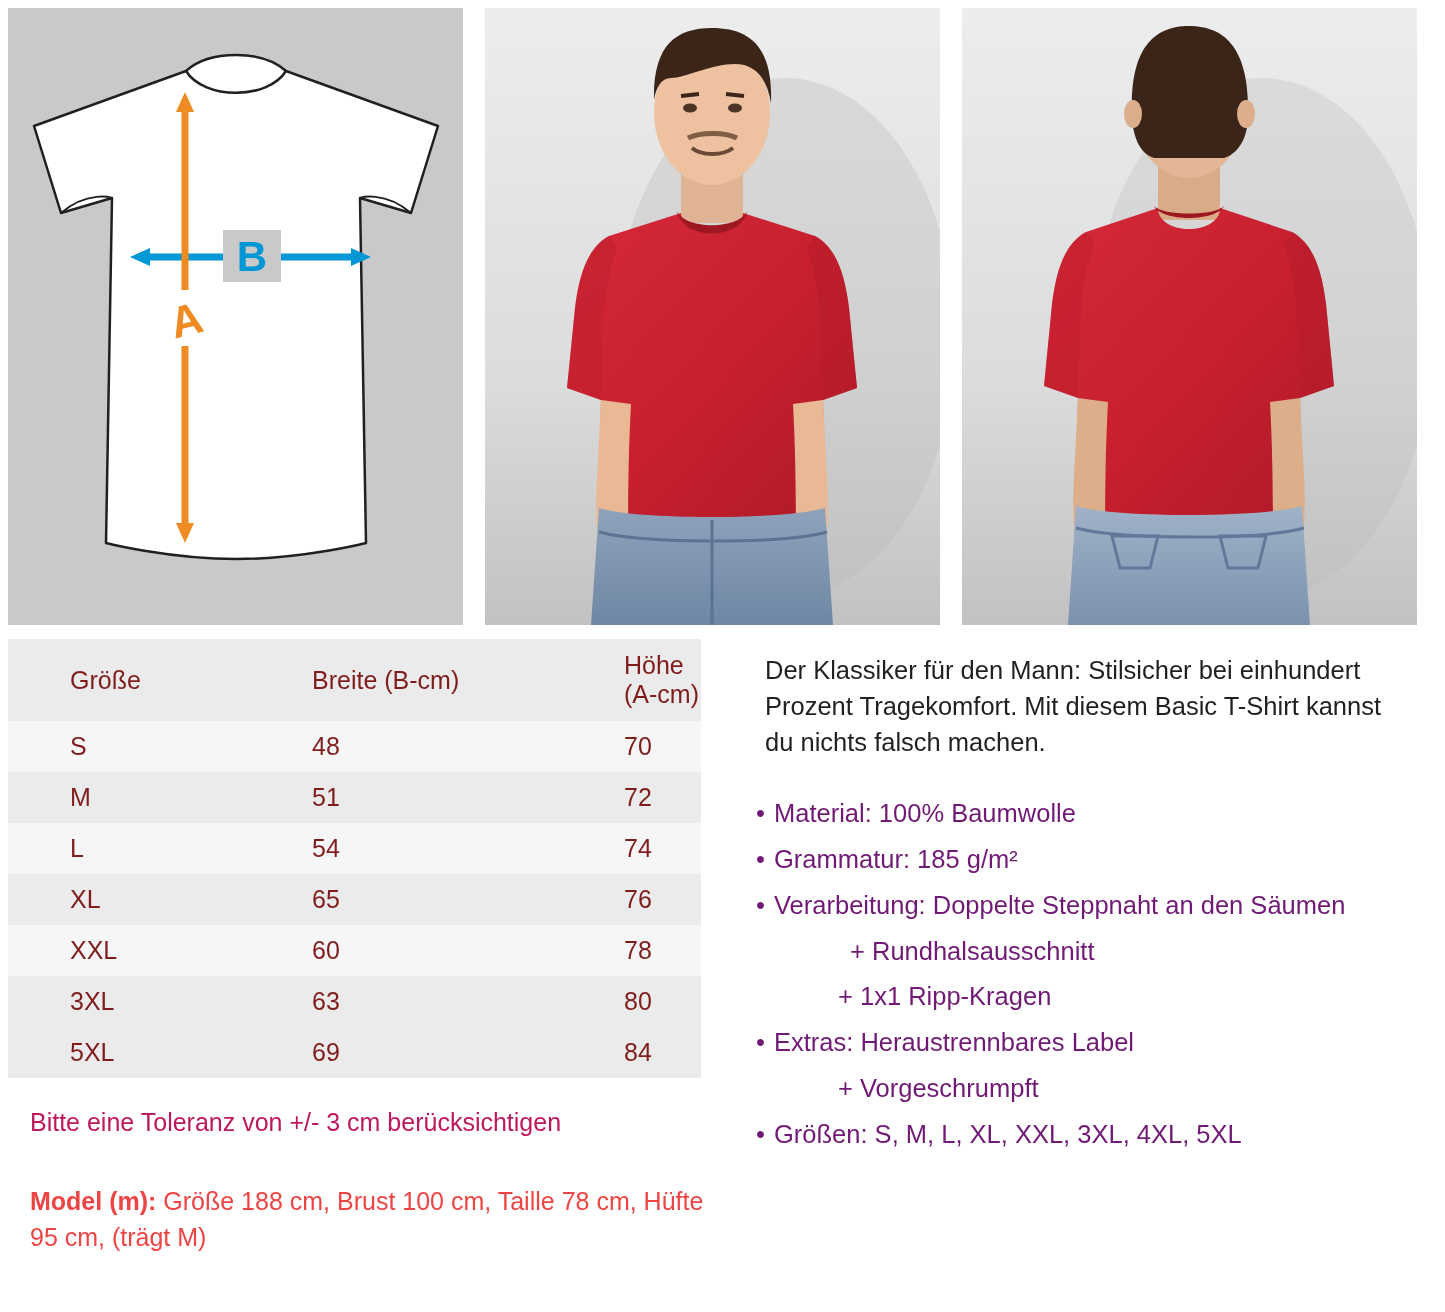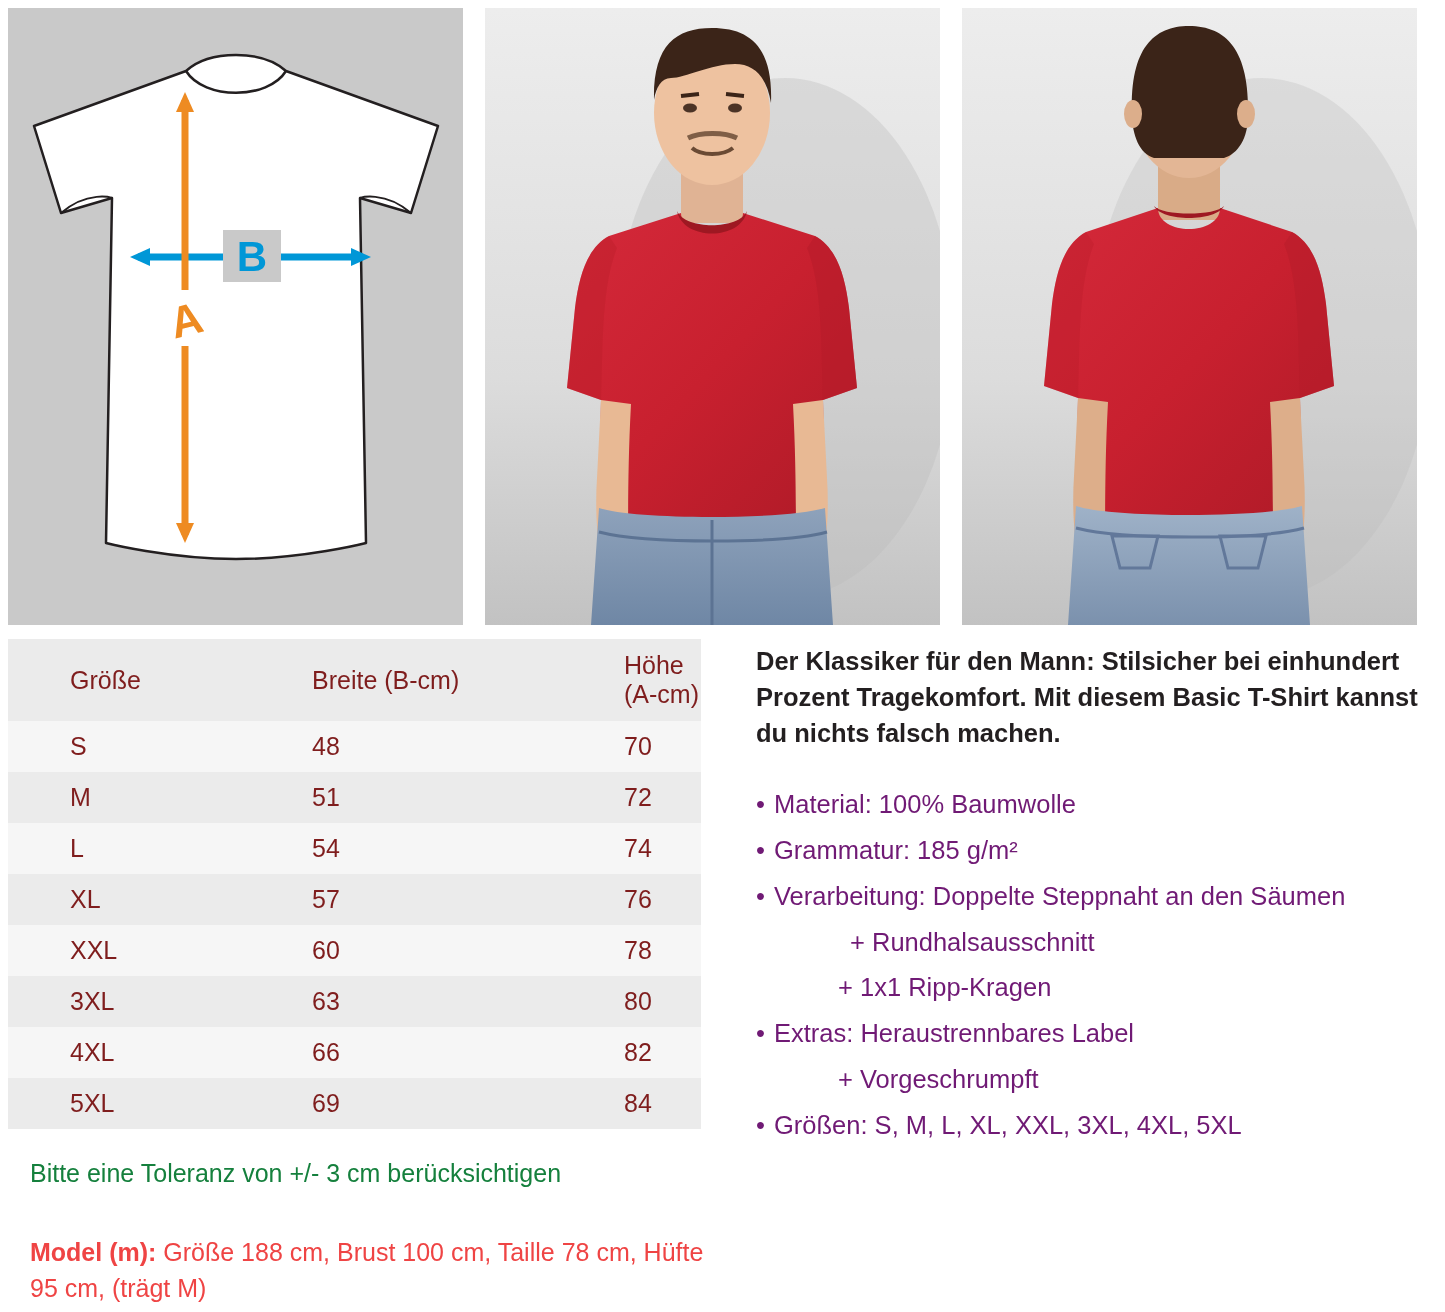--- a/index.html
+++ b/index.html
@@ -70,38 +70,37 @@
   table.size-table td {
     padding: 11px 0 11px 62px;
   }
   table.size-table tr.odd td { background: #ebebeb; }
   table.size-table tr.even td { background: #f6f6f6; }
   table.size-table th:nth-child(1), table.size-table td:nth-child(1) { width: 180px; }
   table.size-table th:nth-child(2), table.size-table td:nth-child(2) { width: 250px; }
 
   .tolerance {
     font-size: 25px;
-    color: #15803d;
+    color: #be185d;
     margin: 30px 0 0 22px;
   }
   .model-line {
     font-size: 25px;
     color: #ef4444;
     margin: 46px 0 0 22px;
     line-height: 1.45;
     max-width: 700px;
   }
   .model-line b { font-weight: bold; }
 
   .desc {
     font-size: 25.5px;
     line-height: 1.42;
     color: #231f20;
-    margin: 4px;
-    font-weight: bold;
+    margin: 13px;
   }
   ul.features {
     list-style: none;
     margin: 34px 0 0 0;
     padding: 0;
     font-size: 25.5px;
     line-height: 1.45;
     color: #701a75;
   }
   ul.features li {
@@ -303,37 +302,32 @@
             <td>51</td>
             <td>72</td>
           </tr>
           <tr class="even">
             <td>L</td>
             <td>54</td>
             <td>74</td>
           </tr>
           <tr class="odd">
             <td>XL</td>
-            <td>57</td>
+            <td>65</td>
             <td>76</td>
           </tr>
           <tr class="even">
             <td>XXL</td>
             <td>60</td>
             <td>78</td>
           </tr>
           <tr class="odd">
             <td>3XL</td>
             <td>63</td>
             <td>80</td>
-          </tr>
-          <tr class="even">
-            <td>4XL</td>
-            <td>66</td>
-            <td>82</td>
           </tr>
           <tr class="odd">
             <td>5XL</td>
             <td>69</td>
             <td>84</td>
           </tr>
         </tbody>
       </table>
 
       <div class="tolerance">Bitte eine Toleranz von +/- 3 cm berücksichtigen</div>

